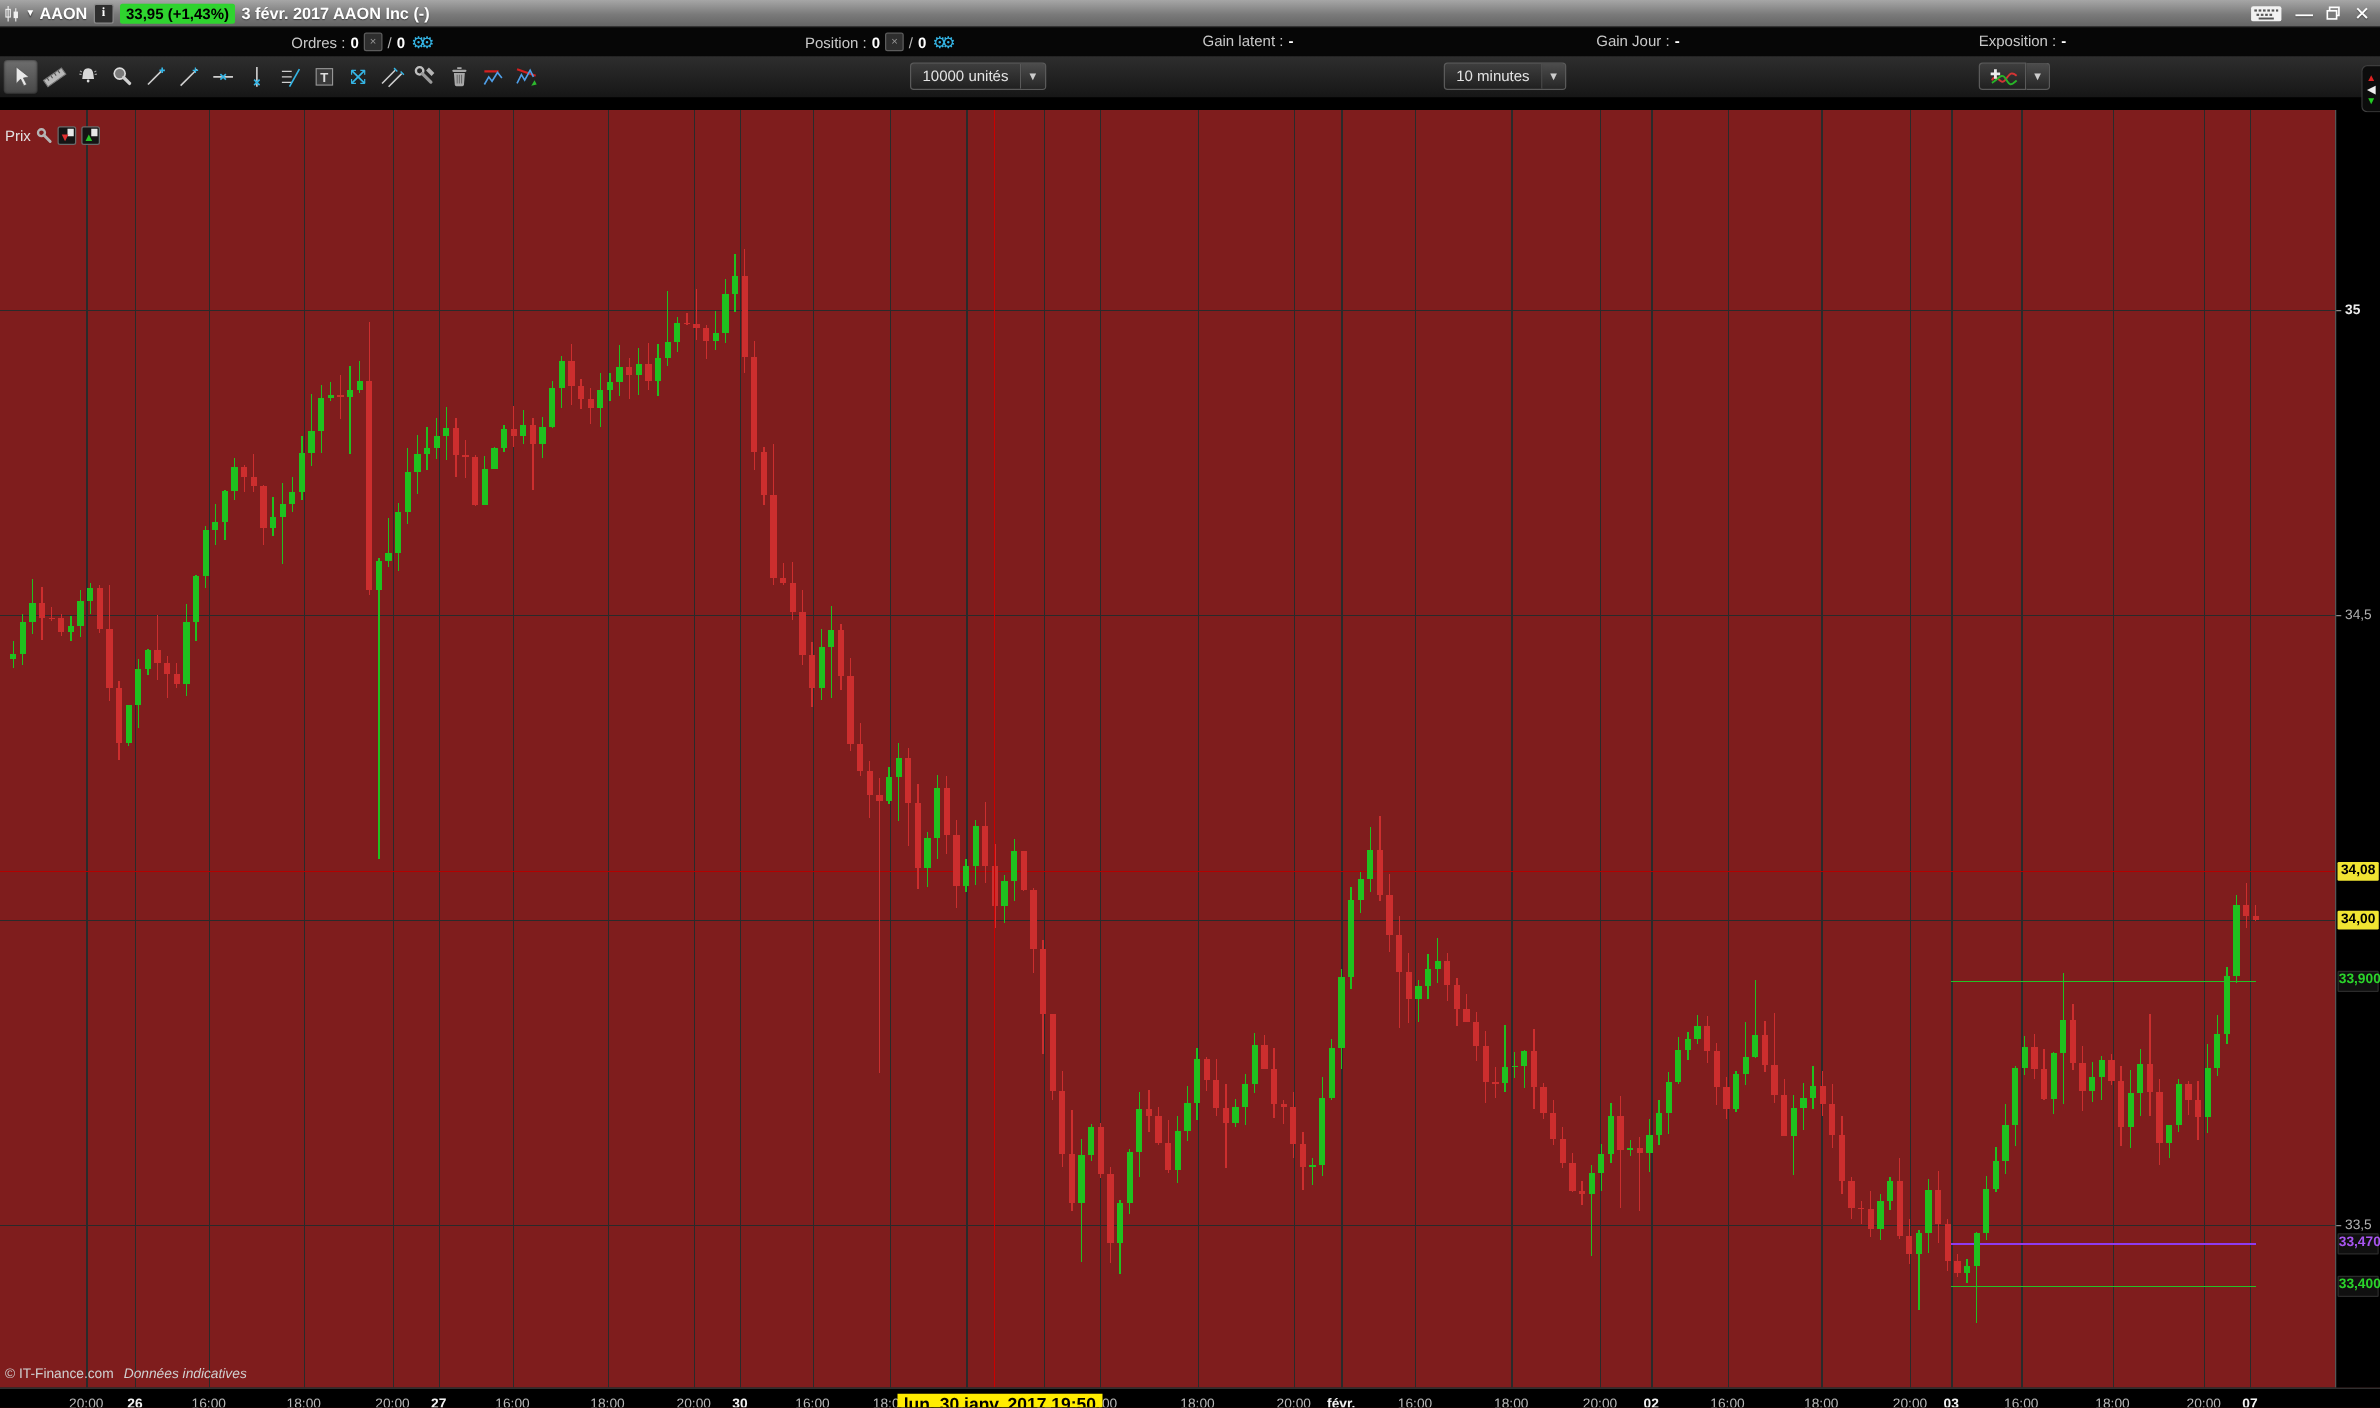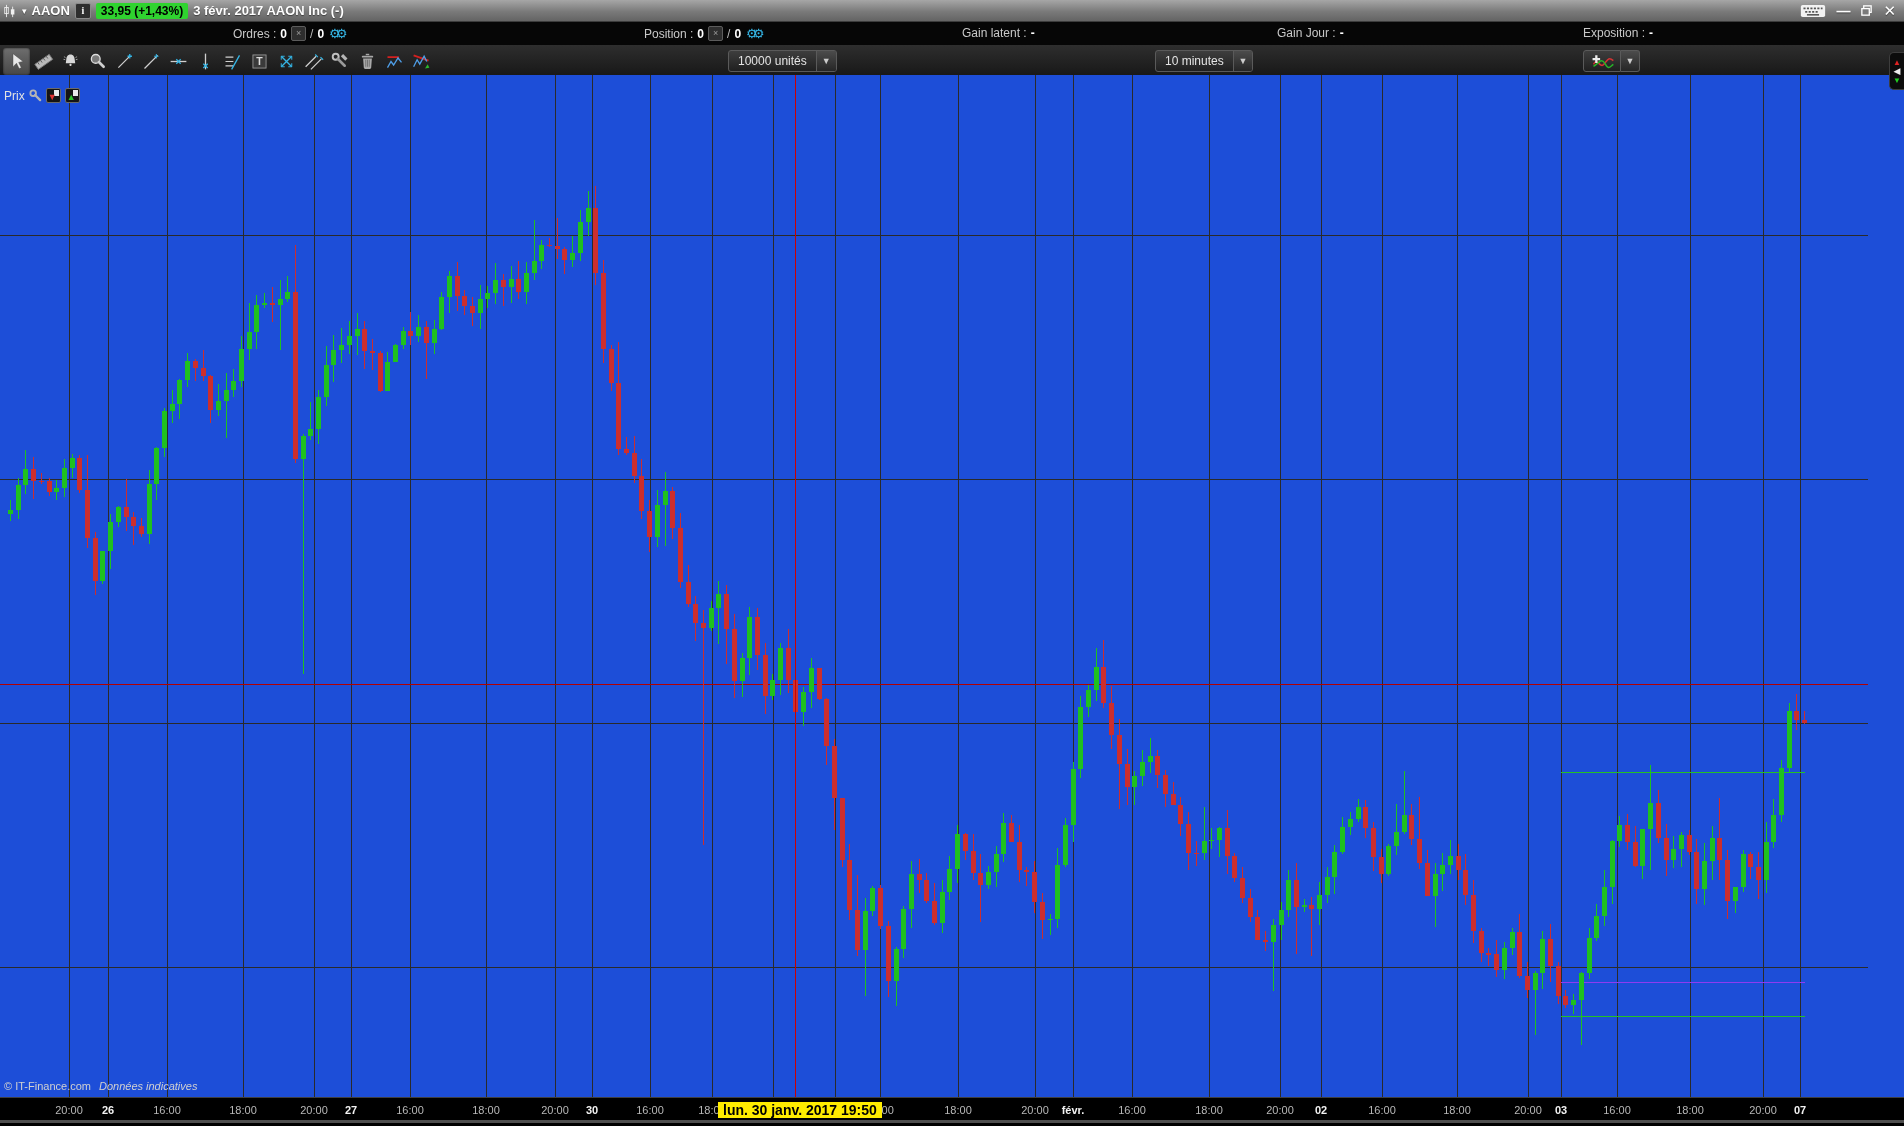--- a/index.html
+++ b/index.html
@@ -51,21 +51,21 @@
   .indic-arrow{position:absolute;left:1621px;top:5px;height:22px;width:19px;box-sizing:border-box;
     background:linear-gradient(#4c4c4c,#262626);border:1px solid #5a5a5a;border-left:none;
     border-radius:0 3px 3px 0;display:flex;align-items:center;justify-content:center;color:#ccc;font-size:9px;}
   .collapse-tab{position:absolute;right:0;top:52px;width:14px;height:36px;background:#0c0c0c;
     border:1px solid #3d3d3d;border-right:none;border-radius:5px 0 0 5px;display:flex;
     flex-direction:column;align-items:center;justify-content:center;line-height:9px;z-index:40;}
   .collapse-tab .r{color:#d22;font-size:8px;} .collapse-tab .g{color:#2c2;font-size:8px;}
   .collapse-tab .w{color:#eee;font-size:9px;}
 
   
-  .chartarea{position:absolute;left:0;top:75px;width:1904px;height:1032px;background:#1d4ed8;}
+  .chartarea{position:absolute;left:0;top:88px;width:1904px;height:1032px;background:#7f1d1d;}
   #plot-svg{position:absolute;left:0;top:0;}
   .prix-overlay{position:absolute;left:4px;top:13px;display:flex;align-items:center;gap:4px;
     color:#e2e2e2;font-size:12px;z-index:10;}
   .mini-btn{position:relative;width:13px;height:13px;background:#141414;border:1px solid #6a6a6a;
     border-radius:2px;}
   .mini-btn .pg{position:absolute;right:1px;top:1px;width:5px;height:6px;background:#e8e8e8;}
   .mini-btn .ar{position:absolute;left:1px;bottom:0;font-size:9px;line-height:9px;}
   .mini-btn .ar.red{color:#e03030;} .mini-btn .ar.green{color:#28c428;}
   .copyright{position:absolute;left:4px;top:1005px;font-size:11px;color:#d0d0d0;z-index:10;}
   .copyright .disc{font-style:italic;margin-left:8px;}
@@ -862,15 +862,28 @@
         <div class="ttick" style="left: 1382px;">16:00</div>
         <div class="ttick" style="left: 1457px;">18:00</div>
         <div class="ttick" style="left: 1528px;">20:00</div>
         <div class="ttick bold" style="left: 1561px;">03</div>
         <div class="ttick" style="left: 1617px;">16:00</div>
         <div class="ttick" style="left: 1690px;">18:00</div>
         <div class="ttick" style="left: 1763px;">20:00</div>
         <div class="ttick bold" style="left: 1800px;">07</div>
       </div>
 
+    <div class="priceaxis" id="priceaxis">
+        <div class="pmark" style="top: 160px;"></div>
+        <div class="ptick bold" style="top: 160px;">35</div>
+        <div class="pmark" style="top: 404px;"></div>
+        <div class="ptick" style="top: 404px;">34,5</div>
+        <div class="pmark" style="top: 892px;"></div>
+        <div class="ptick" style="top: 892px;">33,5</div>
+        <div class="pbadge yellow" style="top: 608.96px;">34,08</div>
+        <div class="pbadge yellow" style="top: 648px;">34,00</div>
+        <div class="pbadge dark green" style="top: 696.8px;">33,900</div>
+        <div class="pbadge dark purple" style="top: 906.64px;">33,470</div>
+        <div class="pbadge dark green" style="top: 940.8px;">33,400</div>
+      </div>
   </div>
 
 </div>
 
 </body></html>

